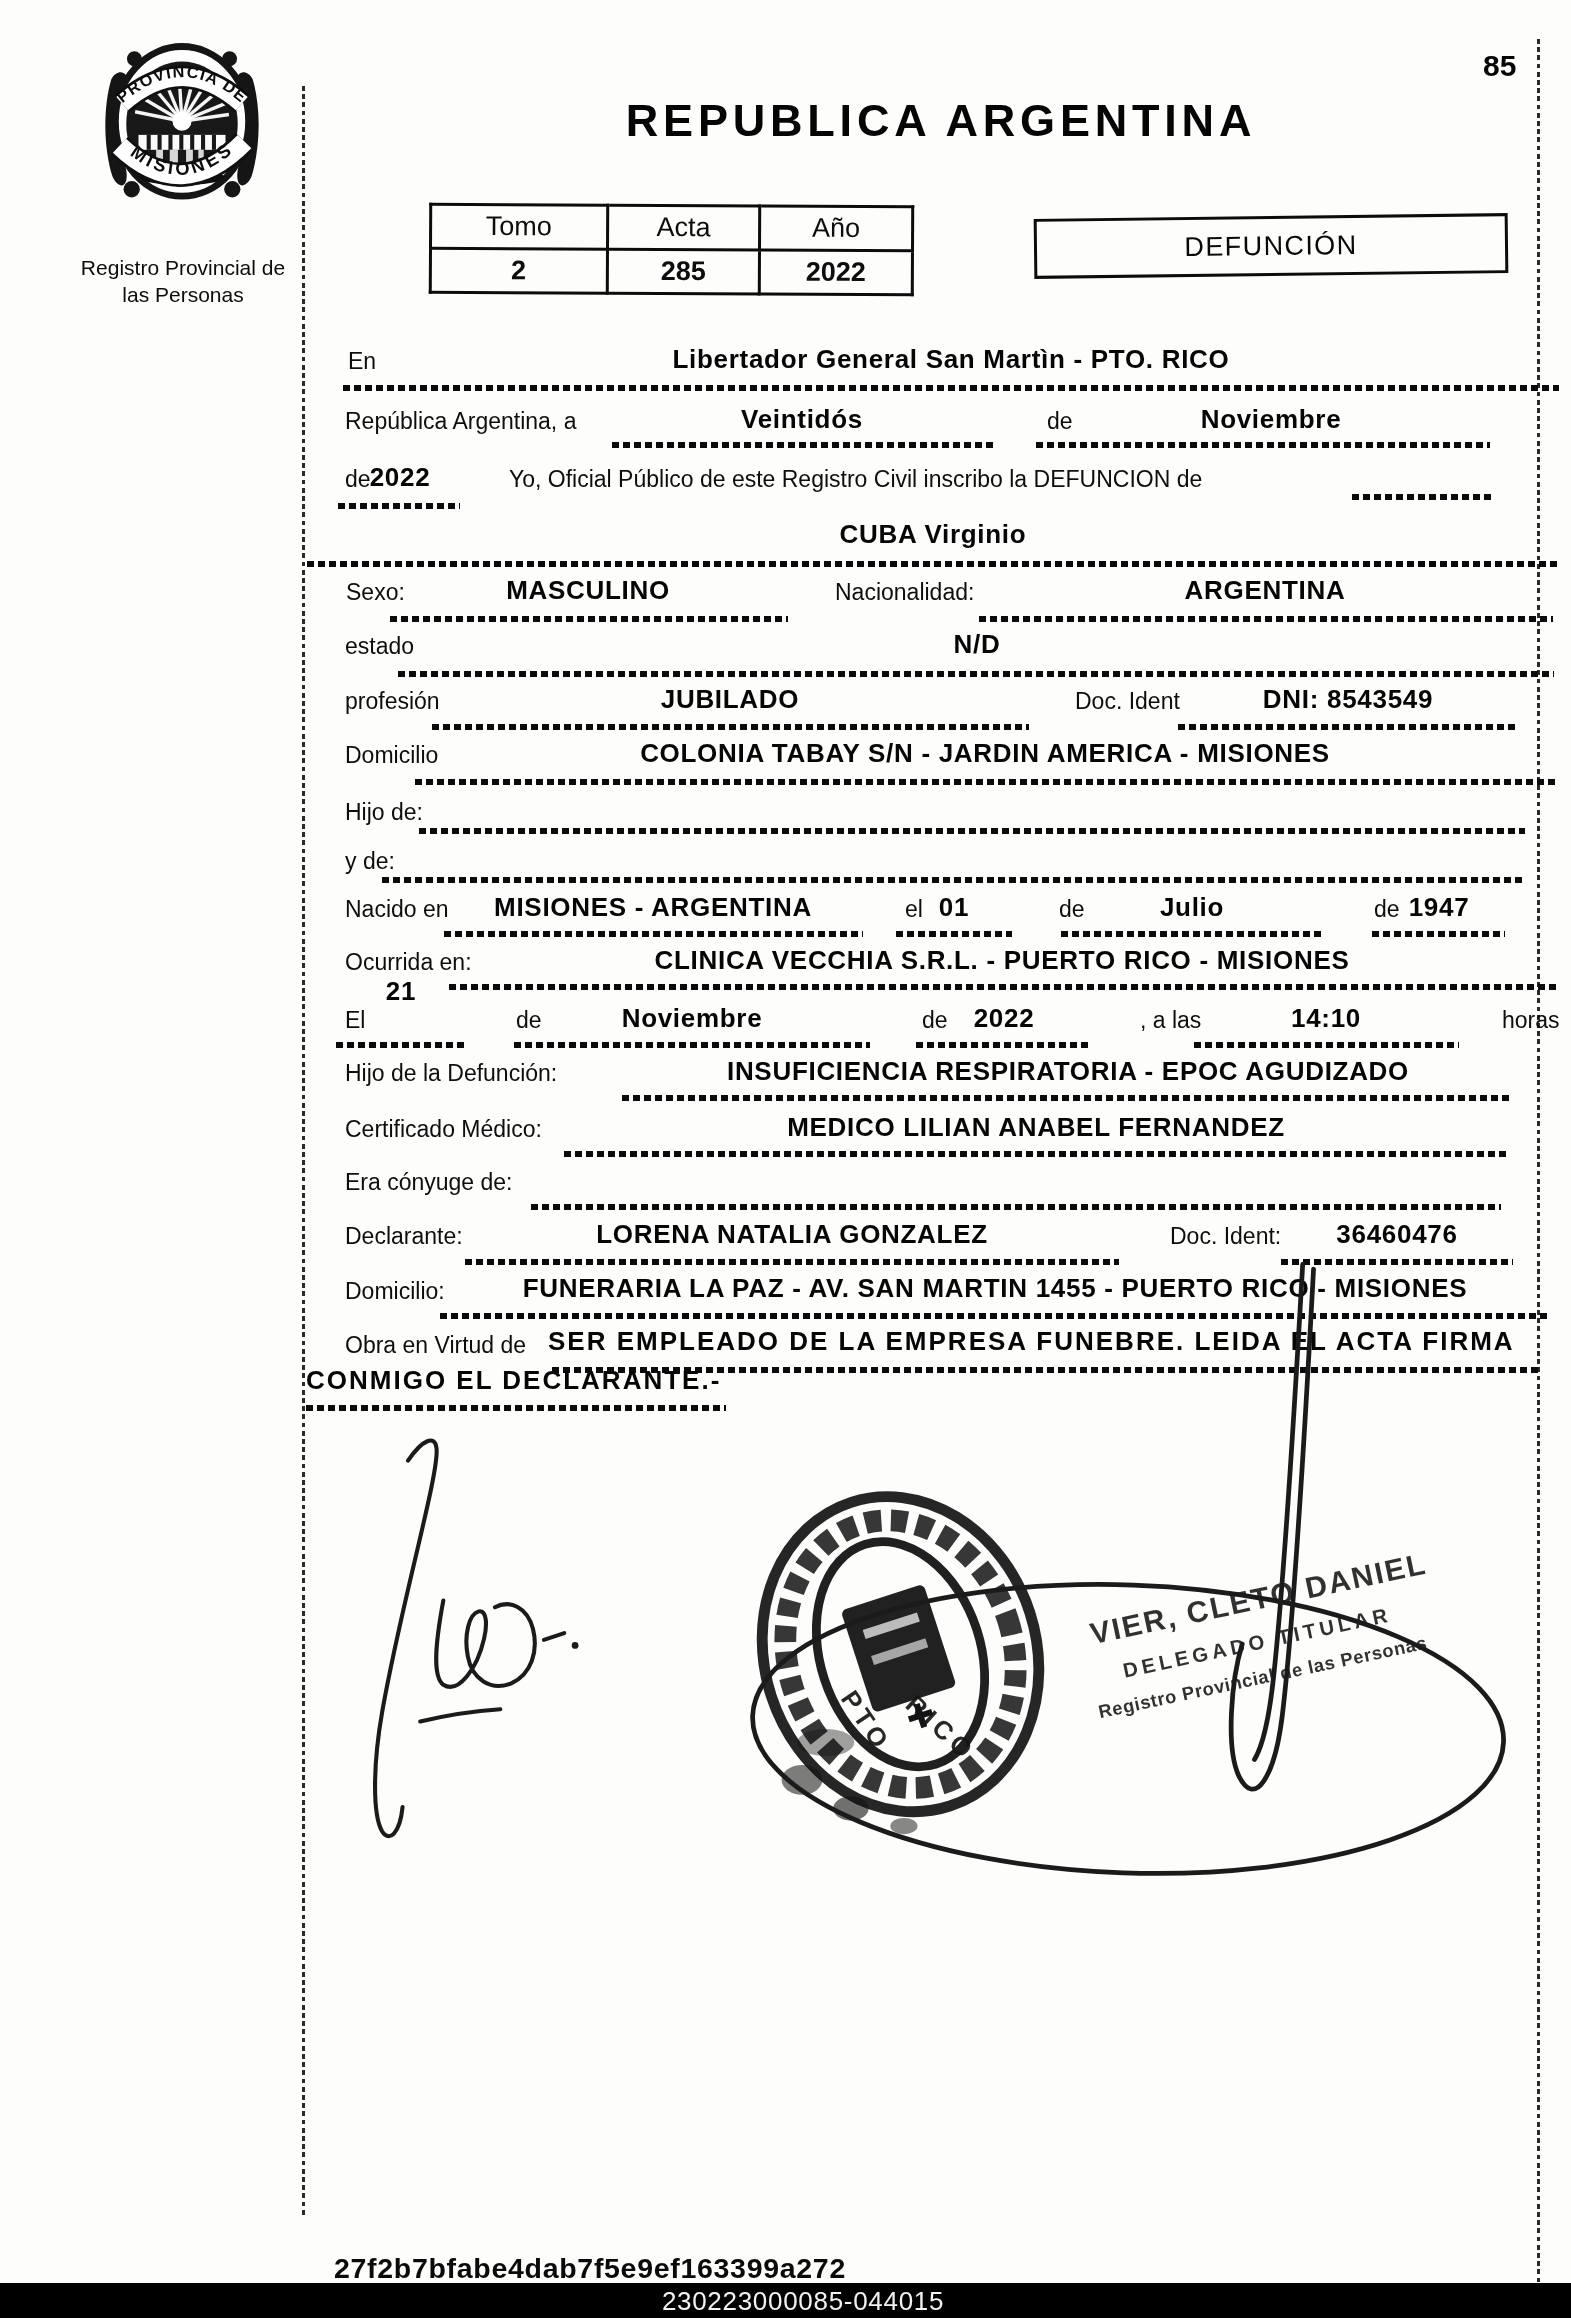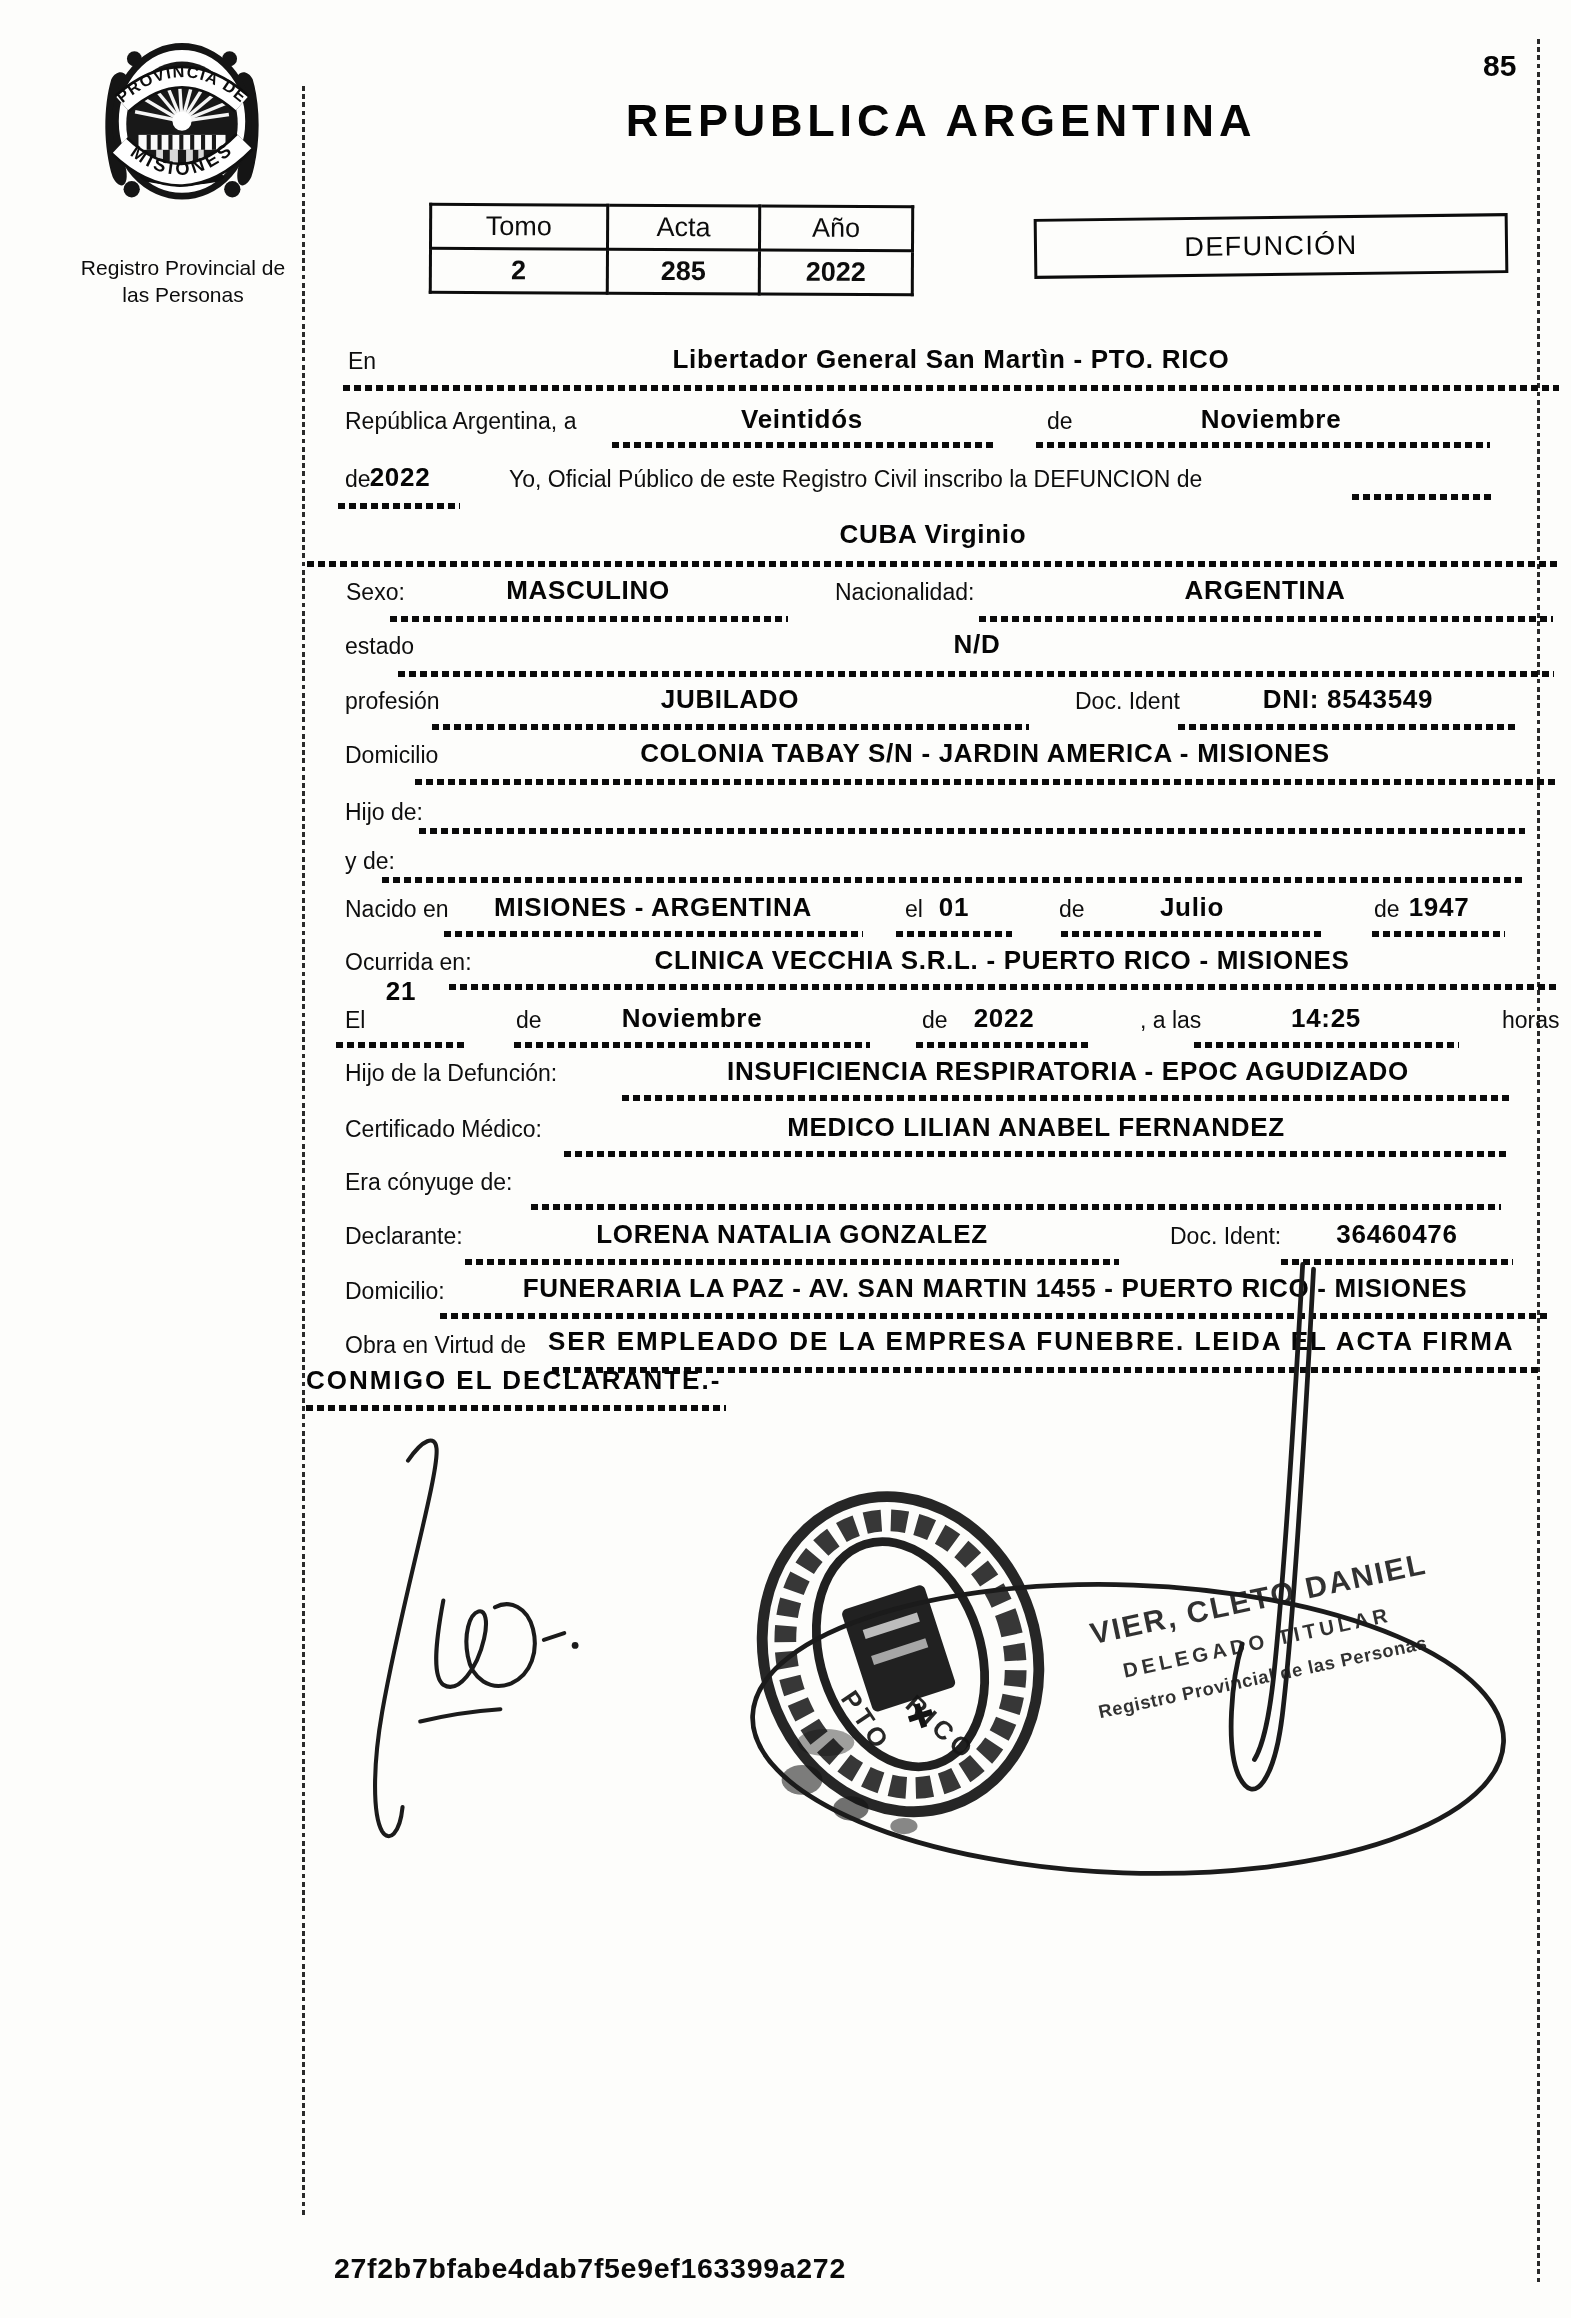--- a/index.html
+++ b/index.html
@@ -183,21 +183,21 @@
   <span class="lbl" style="left:306px;top:1007px;">El</span>
   <span class="val" style="left:401px;top:976px;">21</span>
   <i class="dot" style="left:336px;top:1042px;width:129px;"></i>
   <span class="lbl" style="left:477px;top:1007px;">de</span>
   <span class="val" style="left:692px;top:1003px;">Noviembre</span>
   <i class="dot" style="left:514px;top:1042px;width:356px;"></i>
   <span class="lbl" style="left:883px;top:1007px;">de</span>
   <span class="val" style="left:1004px;top:1003px;">2022</span>
   <i class="dot" style="left:916px;top:1042px;width:175px;"></i>
   <span class="lbl" style="left:1101px;top:1007px;">, a las</span>
-  <span class="val" style="left:1326px;top:1003px;">14:25</span>
+  <span class="val" style="left:1326px;top:1003px;">14:10</span>
   <i class="dot" style="left:1194px;top:1042px;width:265px;"></i>
   <span class="lbl" style="left:1463px;top:1007px;">horas</span>
 
   <span class="lbl" style="left:306px;top:1060px;">Hijo de la Defunción:</span>
   <span class="val" style="left:1068px;top:1056px;">INSUFICIENCIA RESPIRATORIA - EPOC AGUDIZADO</span>
   <i class="dot" style="left:622px;top:1095px;width:891px;"></i>
 
   <span class="lbl" style="left:306px;top:1116px;">Certificado Médico:</span>
   <span class="val" style="left:1036px;top:1112px;">MEDICO LILIAN ANABEL FERNANDEZ</span>
   <i class="dot" style="left:564px;top:1151px;width:945px;"></i>
@@ -261,15 +261,18 @@
     </g>
 
     <g fill="#1c1c1c" font-family="Liberation Sans, sans-serif" font-weight="bold" text-anchor="middle" opacity=".9">
       <text x="1855" y="2368" font-size="44" letter-spacing="3" transform="rotate(-12 1855 2368)">VIER, CLETO DANIEL</text>
       <text x="1852" y="2428" font-size="30" letter-spacing="6" transform="rotate(-12 1852 2428)">DELEGADO TITULAR</text>
       <text x="1860" y="2478" font-size="27" letter-spacing="1" transform="rotate(-12 1860 2478)">Registro Provincial de las Personas</text>
     </g>
   </svg>
 
   <div class="hash">27f2b7bfabe4dab7f5e9ef163399a272</div>
+  <div class="botbar">
+    <span>230223000085-044015</span>
+  </div>
 
 </div>
 
 
 </body></html>

